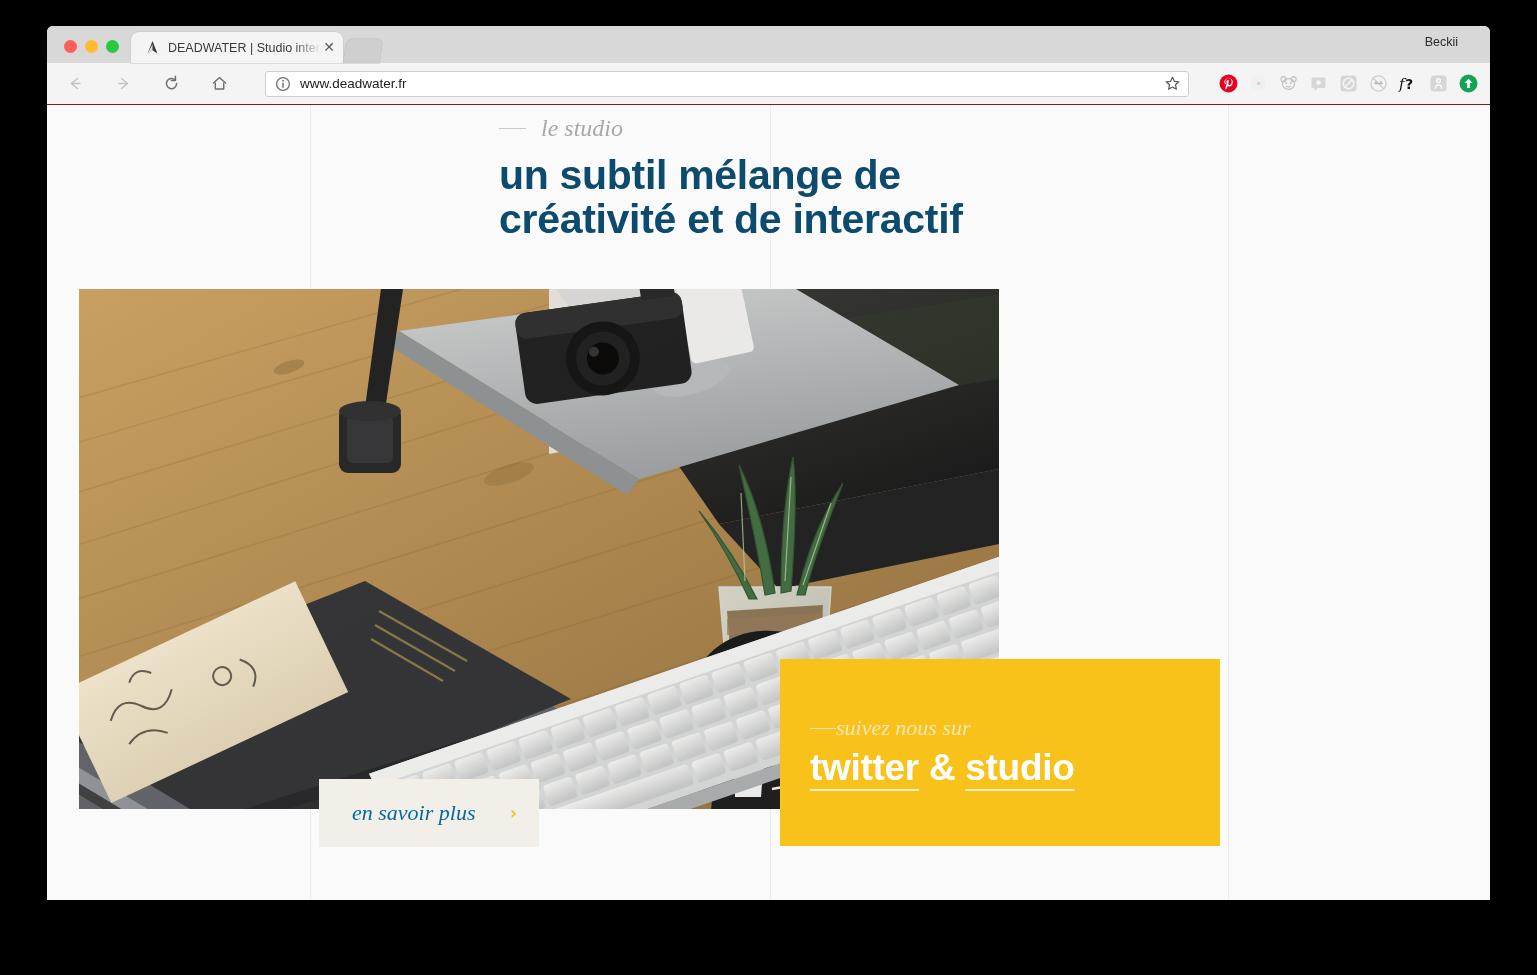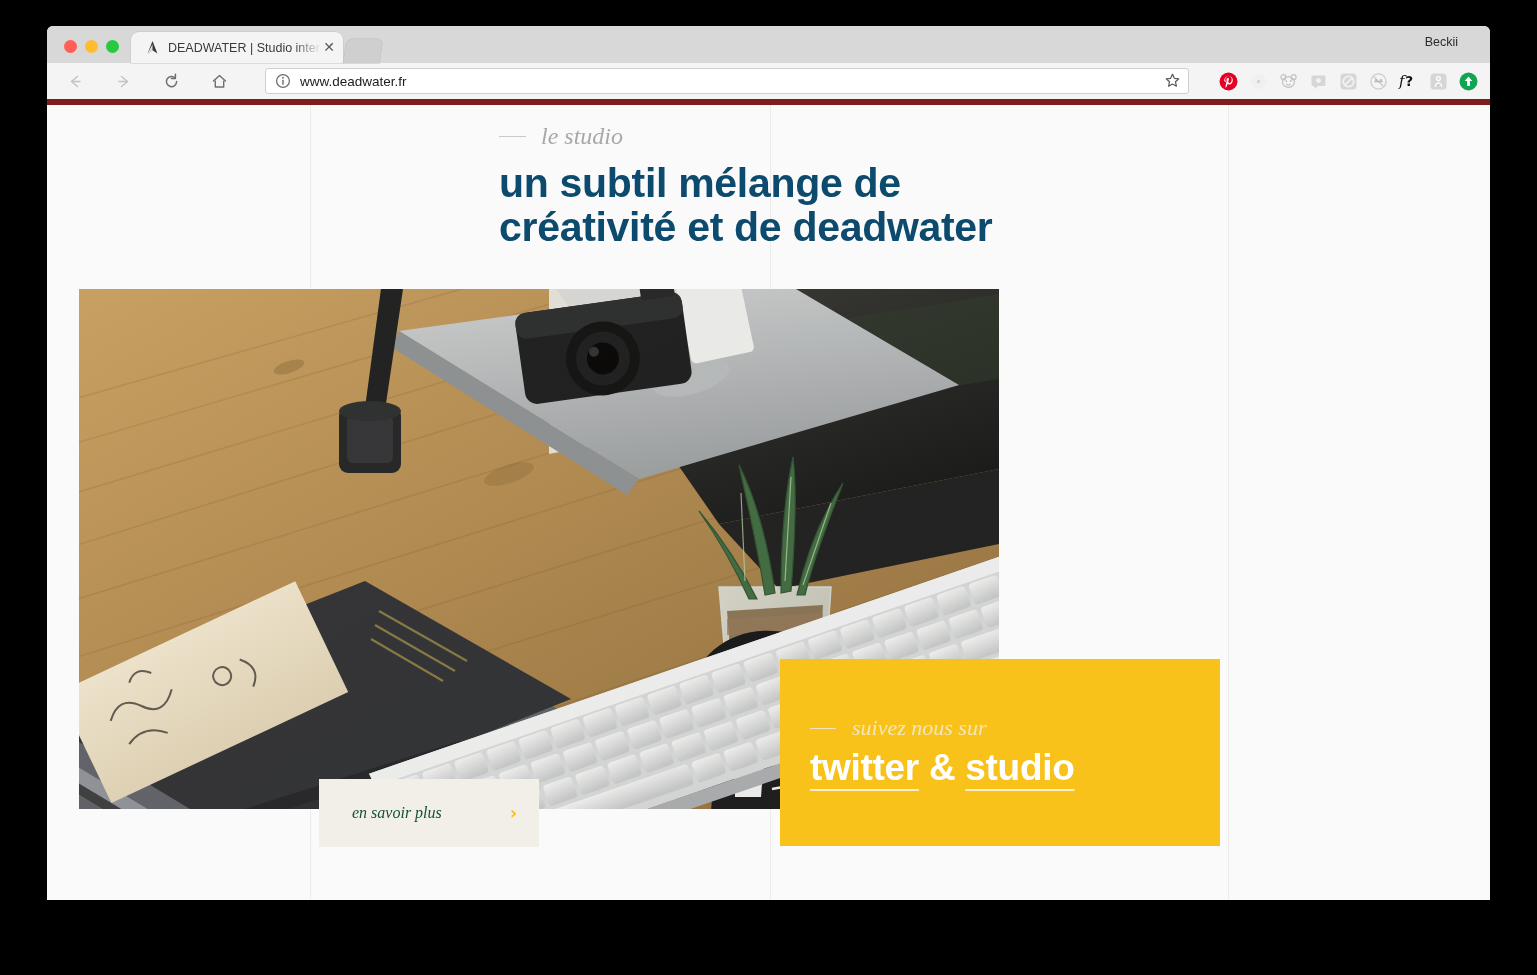--- a/index.html
+++ b/index.html
@@ -75,21 +75,21 @@
   }
   .profile-name {
     position: absolute; right: 32px; top: 9px;
     font-size: 12.5px; color: #2b2b2b;
   }
 
   
   .toolbar {
     height: 42px;
     background: #f4f4f4;
-    border-bottom: 6px solid #7f1d1d;
+    border-bottom: 1px solid #7f1d1d;
     display: flex; align-items: center;
     padding: 0 12px 0 14px;
     gap: 20px;
   }
   .navbtn {
     width: 28px; height: 28px; flex: none;
     display: flex; align-items: center; justify-content: center;
     border-radius: 50%;
   }
   .navbtn svg { display: block; }
@@ -127,21 +127,21 @@
   .vline.l1 { left: 263px; }
   .vline.l2 { left: 723px; }
   .vline.l3 { left: 1181px; }
 
   
   .heading { position: absolute; left: 452px; top: 10px; }
   .eyebrow {
     display: flex; align-items: center; gap: 15px;
     font-family: "Liberation Serif", serif;
     font-style: italic;
-    font-size: 24px; color: #a8a8a8; margin-top: 8px;
+    font-size: 24px; color: #a8a8a8;
   }
   .eyebrow .rule { width: 27px; height: 1px; background: #c9c9c9; display: block; }
   .headline {
     margin-top: 11px;
     font-size: 41px; font-weight: bold;
     color: #0c4a6e;
     line-height: 1.08;
     letter-spacing: -0.3px;
   }
 
@@ -162,21 +162,21 @@
     width: 220px; height: 68px;
     background: #f2efe8;
     display: flex; align-items: center;
     padding: 0 22px 0 33px;
     cursor: pointer;
   }
   .more-label {
     flex: 1 1 auto;
     font-family: "Liberation Serif", serif;
     font-style: italic;
-    font-size: 16px; color: #14532d;
+    font-size: 22px; color: #0369a1;
   }
   .more-chevron {
     flex: none;
     font-family: "DejaVu Sans", sans-serif;
     font-size: 17px; font-weight: bold;
     color: #f8bd16;
   }
 
   
   .social {
@@ -184,21 +184,21 @@
     left: 733px; top: 554px;
     width: 440px; height: 187px;
     background: #f9c21a;
     overflow: hidden;
   }
   .social-inner {
     position: absolute;
     left: 30px; top: 56px; right: 0;
   }
   .social-eyebrow {
-    display: flex; align-items: center; gap: 16px;
+    display: flex; align-items: center; 
     font-family: "Liberation Serif", serif;
     font-style: italic;
     font-size: 22px; color: #f3e6bd;
   }
   .social-eyebrow .rule { width: 26px; height: 1px; background: #f3e6bd; display: block; }
   .social-title {
     margin-top: 6px;
     font-size: 37px; font-weight: bold;
     color: #ffffff;
     letter-spacing: -0.3px;
@@ -371,21 +371,21 @@
     <div class="vline l2"></div>
     <div class="vline l3"></div>
 
     <div class="heading">
       <div class="eyebrow">
         <span class="rule"></span>
         <span>le studio</span>
       </div>
       <h1 class="headline">
         <span>un subtil mélange de</span><br>
-        <span>créativité et de deadwater</span>
+        <span>créativité et de interactif</span>
       </h1>
     </div>
 
     <div class="hero" title="Bureau en bois avec clavier, tablette graphique, carnets, plante et figurines Munny pirate">
       <svg viewBox="0 0 920 520" preserveAspectRatio="xMidYMid slice">
         <defs>
           <linearGradient id="wood" x1="0" y1="0" x2="1" y2="1">
             <stop offset="0%" stop-color="#c9a063"></stop>
             <stop offset="45%" stop-color="#b08a51"></stop>
             <stop offset="100%" stop-color="#8d6c3d"></stop>

